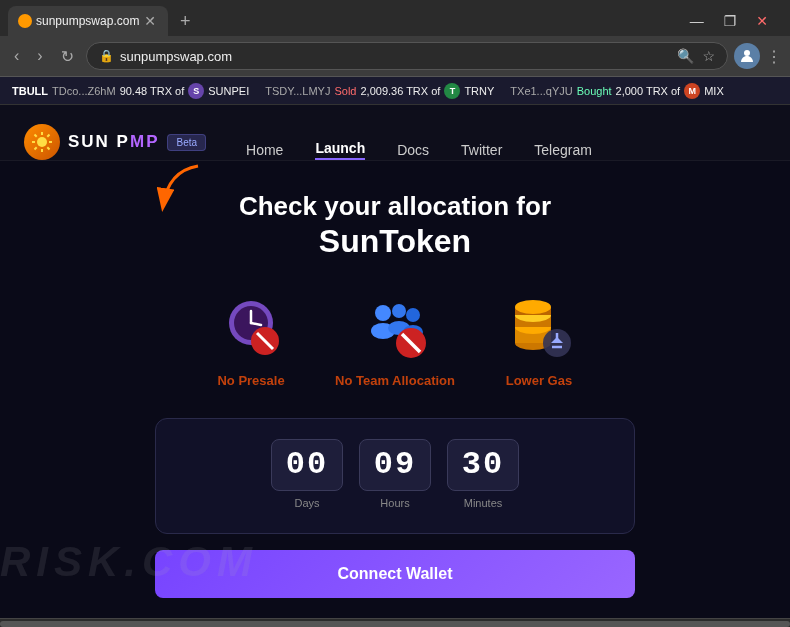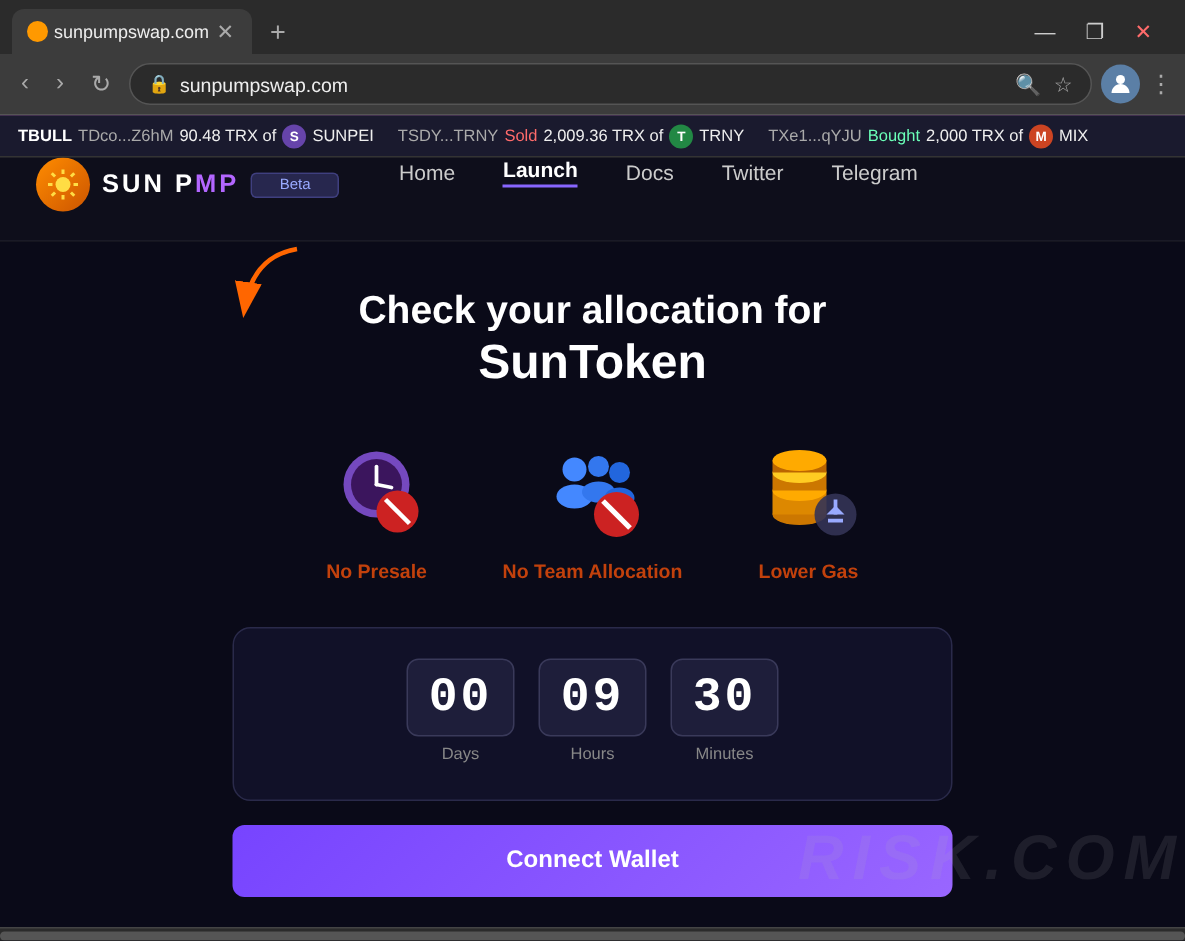--- a/index.html
+++ b/index.html
@@ -141,36 +141,36 @@
       align-items: center;
       justify-content: center;
       font-size: 9px;
       font-weight: bold;
     }
 
     
     .site-nav {
       background: rgba(13,13,26,0.95);
       display: flex;
-      align-items: flex-start;
+      align-items: flex-end;
       padding: 0 24px;
       height: 56px;
       border-bottom: 1px solid rgba(255,255,255,0.05);
     }
     .site-logo {
       display: flex;
       align-items: center;
       gap: 8px;
       margin-right: 20px;
     }
     .beta-badge {
       background: rgba(100,100,200,0.3);
       color: #99aaff;
       font-size: 10px;
-      padding: 2px 18px;
+      padding: 2px 8px;
       border-radius: 4px;
       border: 1px solid rgba(100,100,200,0.4);
     }
     .nav-links {
       display: flex;
       align-items: center;
       gap: 32px;
       margin-left: 20px;
     }
     .nav-link {
@@ -364,21 +364,21 @@
 
 <div class="ticker-bar">
   <div class="ticker-item">
     <span class="ticker-brand">TBULL</span>
     <span class="ticker-addr">TDco...Z6hM</span>
     <span class="ticker-amount">90.48 TRX of</span>
     <span class="ticker-coin" style="background:#6644aa;color:white;">S</span>
     <span style="color:#eee;">SUNPEI</span>
   </div>
   <div class="ticker-item">
-    <span class="ticker-addr">TSDY...TRNY</span>
+    <span class="ticker-addr">TSDY...LMYJ</span>
     <span class="ticker-sold">Sold</span>
     <span class="ticker-amount">2,009.36 TRX of</span>
     <span class="ticker-coin" style="background:#228844;color:white;">T</span>
     <span style="color:#eee;">TRNY</span>
   </div>
   <div class="ticker-item">
     <span class="ticker-addr">TXe1...qYJU</span>
     <span class="ticker-bought">Bought</span>
     <span class="ticker-amount">2,000 TRX of</span>
     <span class="ticker-coin" style="background:#cc4422;color:white;">M</span>
@@ -517,21 +517,21 @@
         </div>
 
 
       </div>
     </div>
 
     <button class="connect-btn">Connect Wallet</button>
 
   </div>
 
-  <div style="position:absolute;bottom:6px;left:0;right:0;height:80px;display:flex;align-items:center;justify-content:flex-end;pointer-events:none;z-index:10;">
+  <div style="position:absolute;bottom:16px;left:0;right:0;height:80px;display:flex;align-items:center;justify-content:flex-start;pointer-events:none;z-index:10;">
     <span style="font-size:42px;font-weight:900;color:rgba(180,180,180,0.12);letter-spacing:6px;font-style:italic;">RISK.COM</span>
   </div>
 
 </div>
 
 <div class="scroll-bar">
   <div class="scroll-thumb"></div>
 </div>
 
 </body></html>

